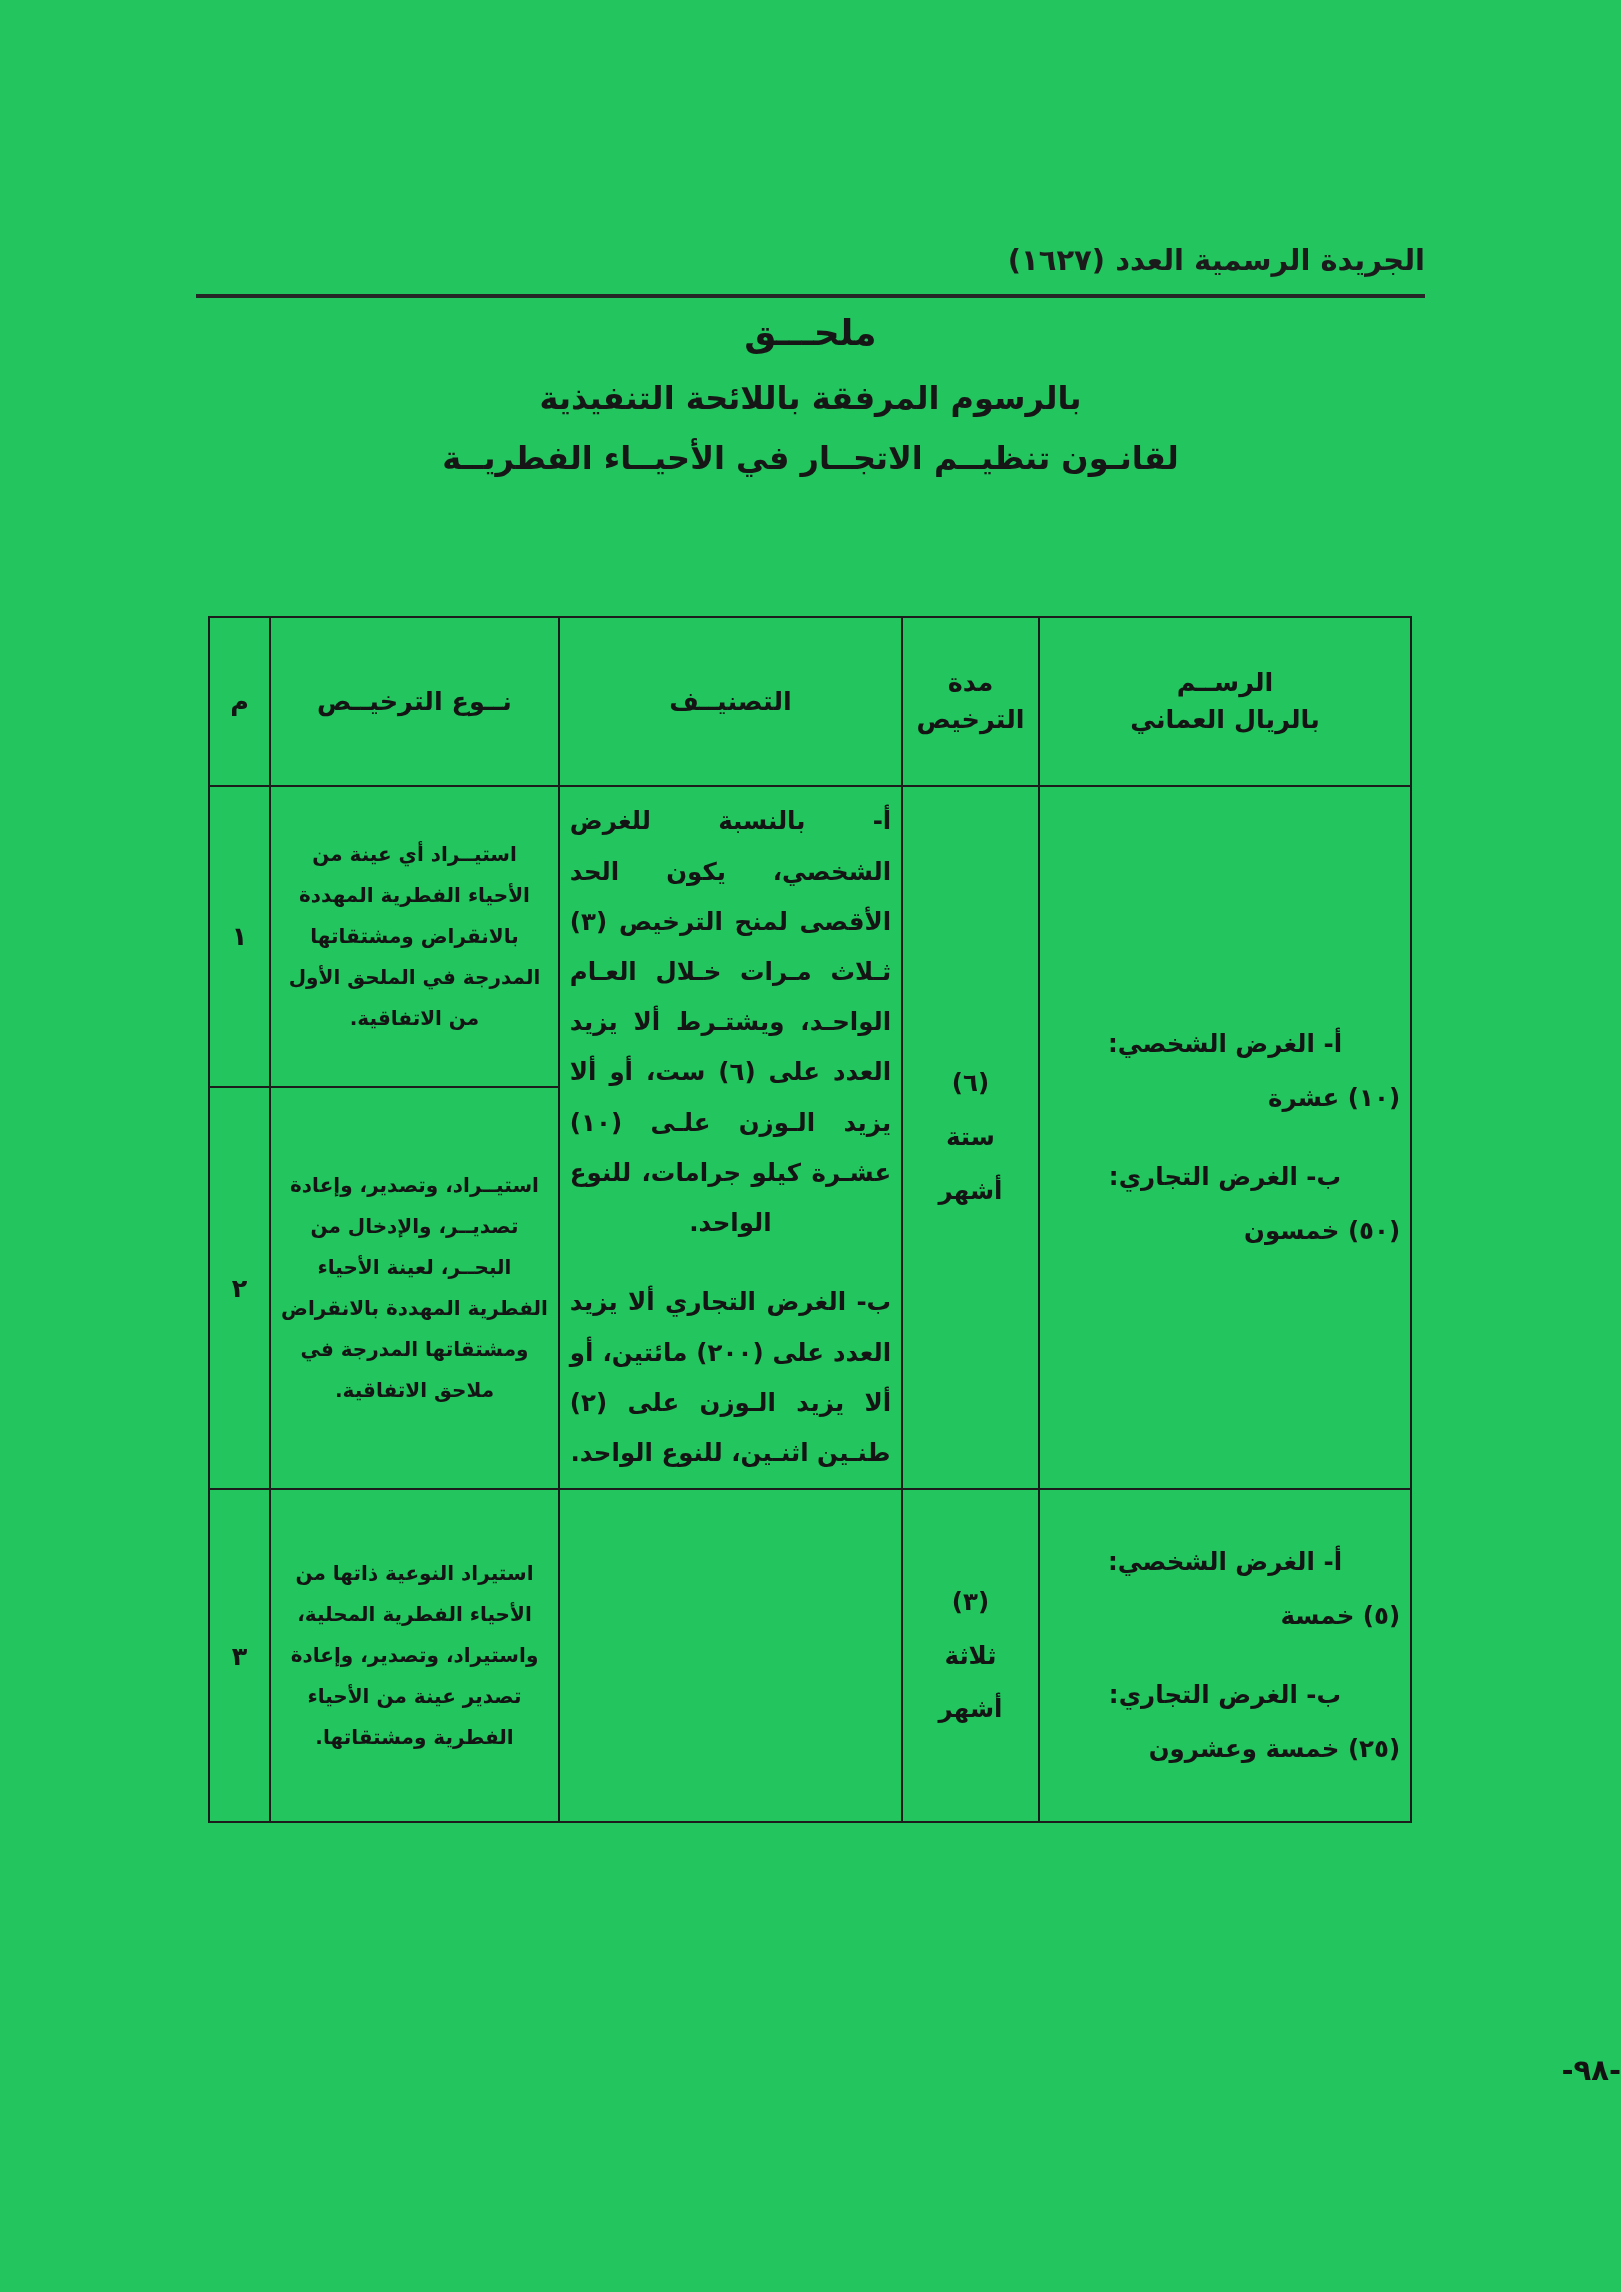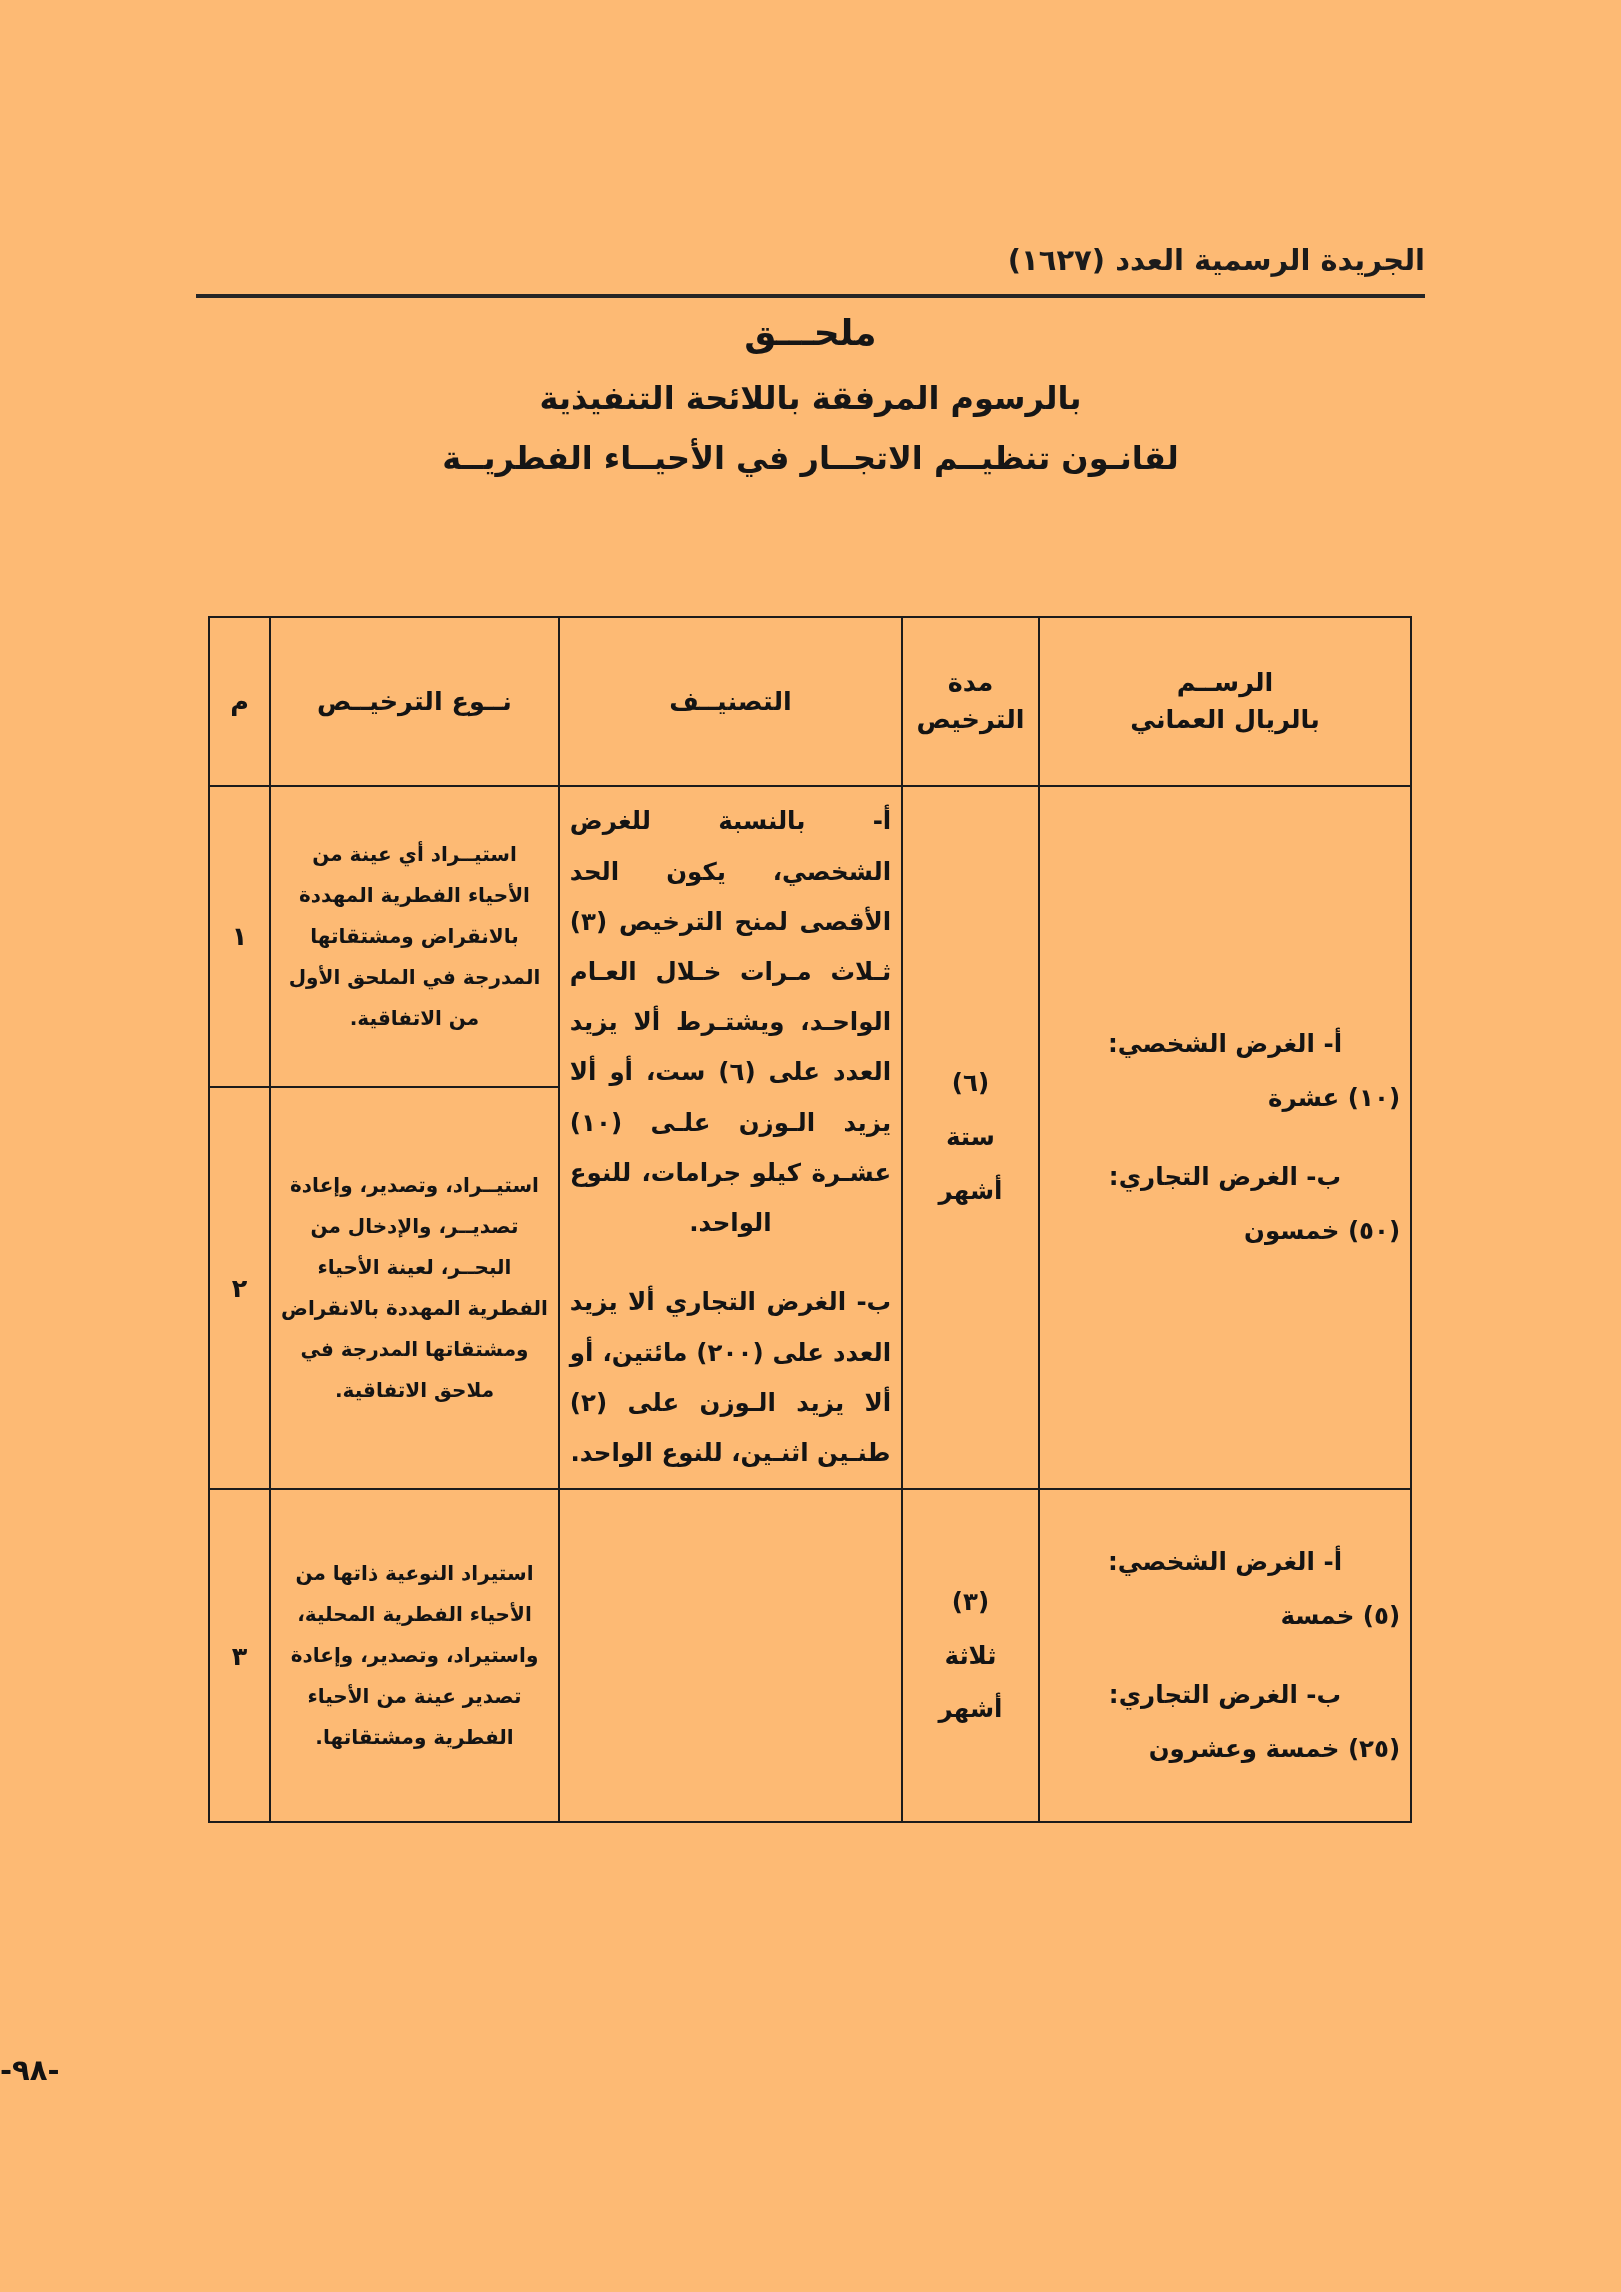--- a/index.html
+++ b/index.html
@@ -12,21 +12,21 @@
     width: 1621px;
     height: 2293px;
     position: relative;
     font-family: "DejaVu Sans", "Liberation Sans", sans-serif;
     color: #1a1a1a;
     overflow: hidden;
   }
   .page {
     position: absolute;
     inset: 0;
-    background: #fdba74;
+    background: #22c55e;
   }
 
   
   .doc-header {
     position: absolute;
     top: 243px;
     right: 196px;
     left: 196px;
     text-align: right;
   }
@@ -151,21 +151,21 @@
   .row-tall-1 { height: 294px; }
   .row-tall-2 { height: 392px; }
   .row-tall-3 { height: 333px; }
 
   
   .page-footer {
     position: absolute;
     top: 2053px;
     left: 0;
     right: 0;
-    text-align: left;
+    text-align: right;
     font-size: 29px;
     font-weight: 700;
     color: #121212;
   }
 </style>
 </head>
 <body>
 
 <div class="page">
 

